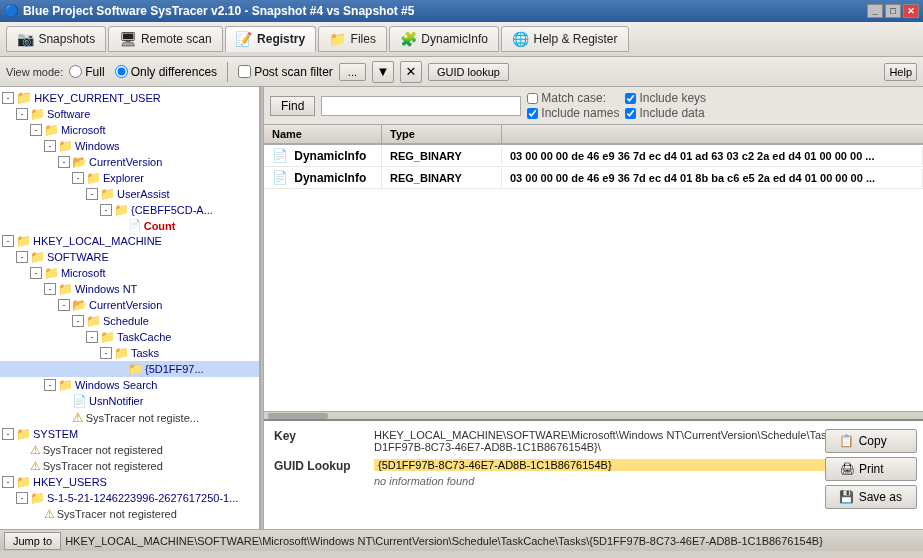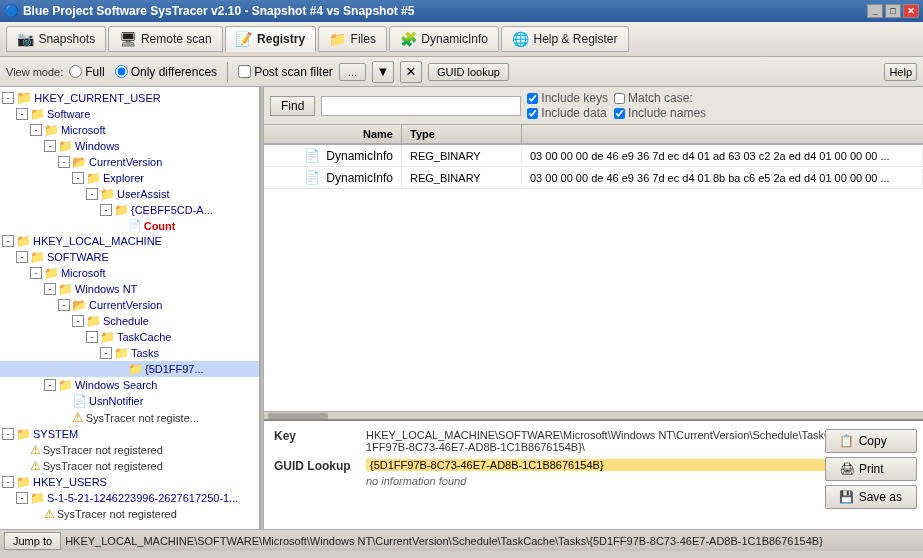--- a/index.html
+++ b/index.html
@@ -176,47 +176,48 @@
       top: 0;
     }
     .grid-header-cell {
       padding: 3px 8px;
       border-right: 1px solid #aaa;
       font-size: 11px;
       font-weight: bold;
       color: #000;
       cursor: pointer;
     }
-    .col-name { width: 138px; text-align: right; }
+    .col-name { width: 118px; }
     .col-type { width: 120px; }
     .col-data { flex: 1; }
     .grid-row {
       display: flex;
       border-bottom: 1px solid #e8e8e8;
       align-items: center;
+      font-weight: bold;
     }
     .grid-cell {
       padding: 3px 8px;
       font-size: 11px;
       border-right: 1px solid #e8e8e8;
       white-space: nowrap;
       overflow: hidden;
     }
     .reg-icon { font-size: 13px; margin-right: 3px; color: #555; }
 
     
     .detail-panel {
       background: white;
       border-top: 2px solid #888;
       padding: 8px 10px;
       min-height: 110px;
     }
     .detail-row {
       display: flex;
-      gap: 12px;
+      gap: 20px;
       margin-bottom: 6px;
       align-items: flex-start;
     }
     .detail-label {
       font-weight: bold;
       font-size: 12px;
       color: #333;
       min-width: 80px;
     }
     .detail-value {
@@ -488,36 +489,36 @@
 
     <div class="splitter"></div>
 
     <div class="right-panel">
 
       <div class="search-bar">
         <button class="find-btn">Find</button>
         <input type="text" class="search-input" style="">
         <div class="checkbox-group">
           <label class="check-item">
+            <input type="checkbox" style="">
+            <span>Match case:</span>
+          </label>
+          <label class="check-item">
+            <input type="checkbox" checked="" style="">
+            <span>Include names</span>
+          </label>
+        </div>
+        <div class="checkbox-group">
+          <label class="check-item">
             <input type="checkbox" checked="" style="">
             <span>Include keys</span>
           </label>
           <label class="check-item">
             <input type="checkbox" checked="" style="">
             <span>Include data</span>
-          </label>
-        </div>
-        <div class="checkbox-group">
-          <label class="check-item">
-            <input type="checkbox" style="">
-            <span>Match case:</span>
-          </label>
-          <label class="check-item">
-            <input type="checkbox" checked="" style="">
-            <span>Include names</span>
           </label>
         </div>
       </div>
 
       <div class="data-grid">
         <div class="grid-header">
           <div class="grid-header-cell col-name">Name</div>
           <div class="grid-header-cell col-type">Type</div>
         </div>
         <div class="grid-row">

